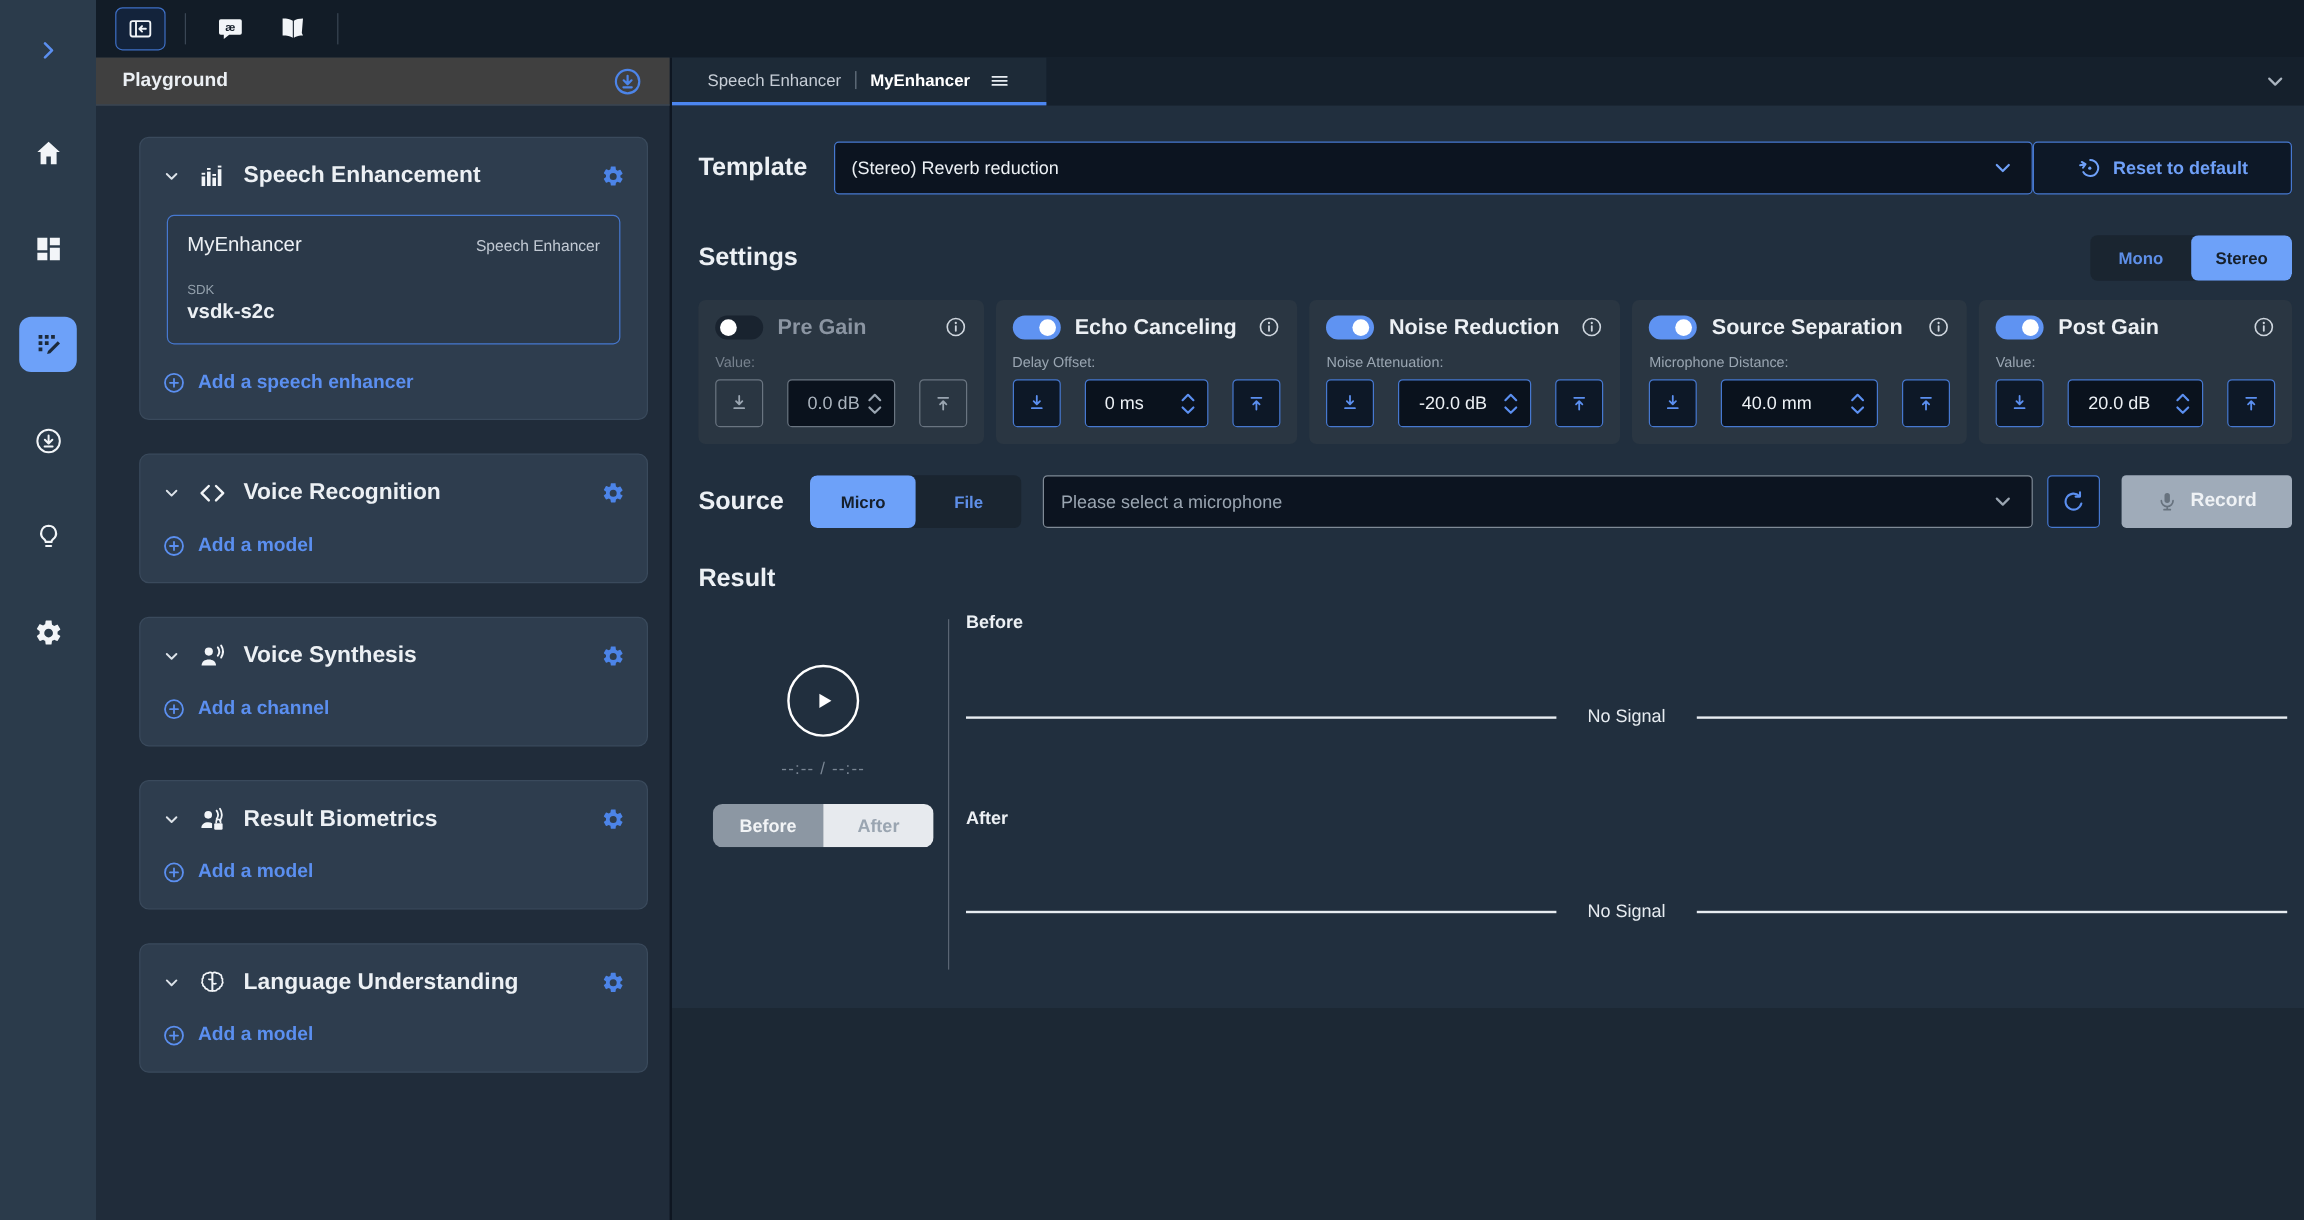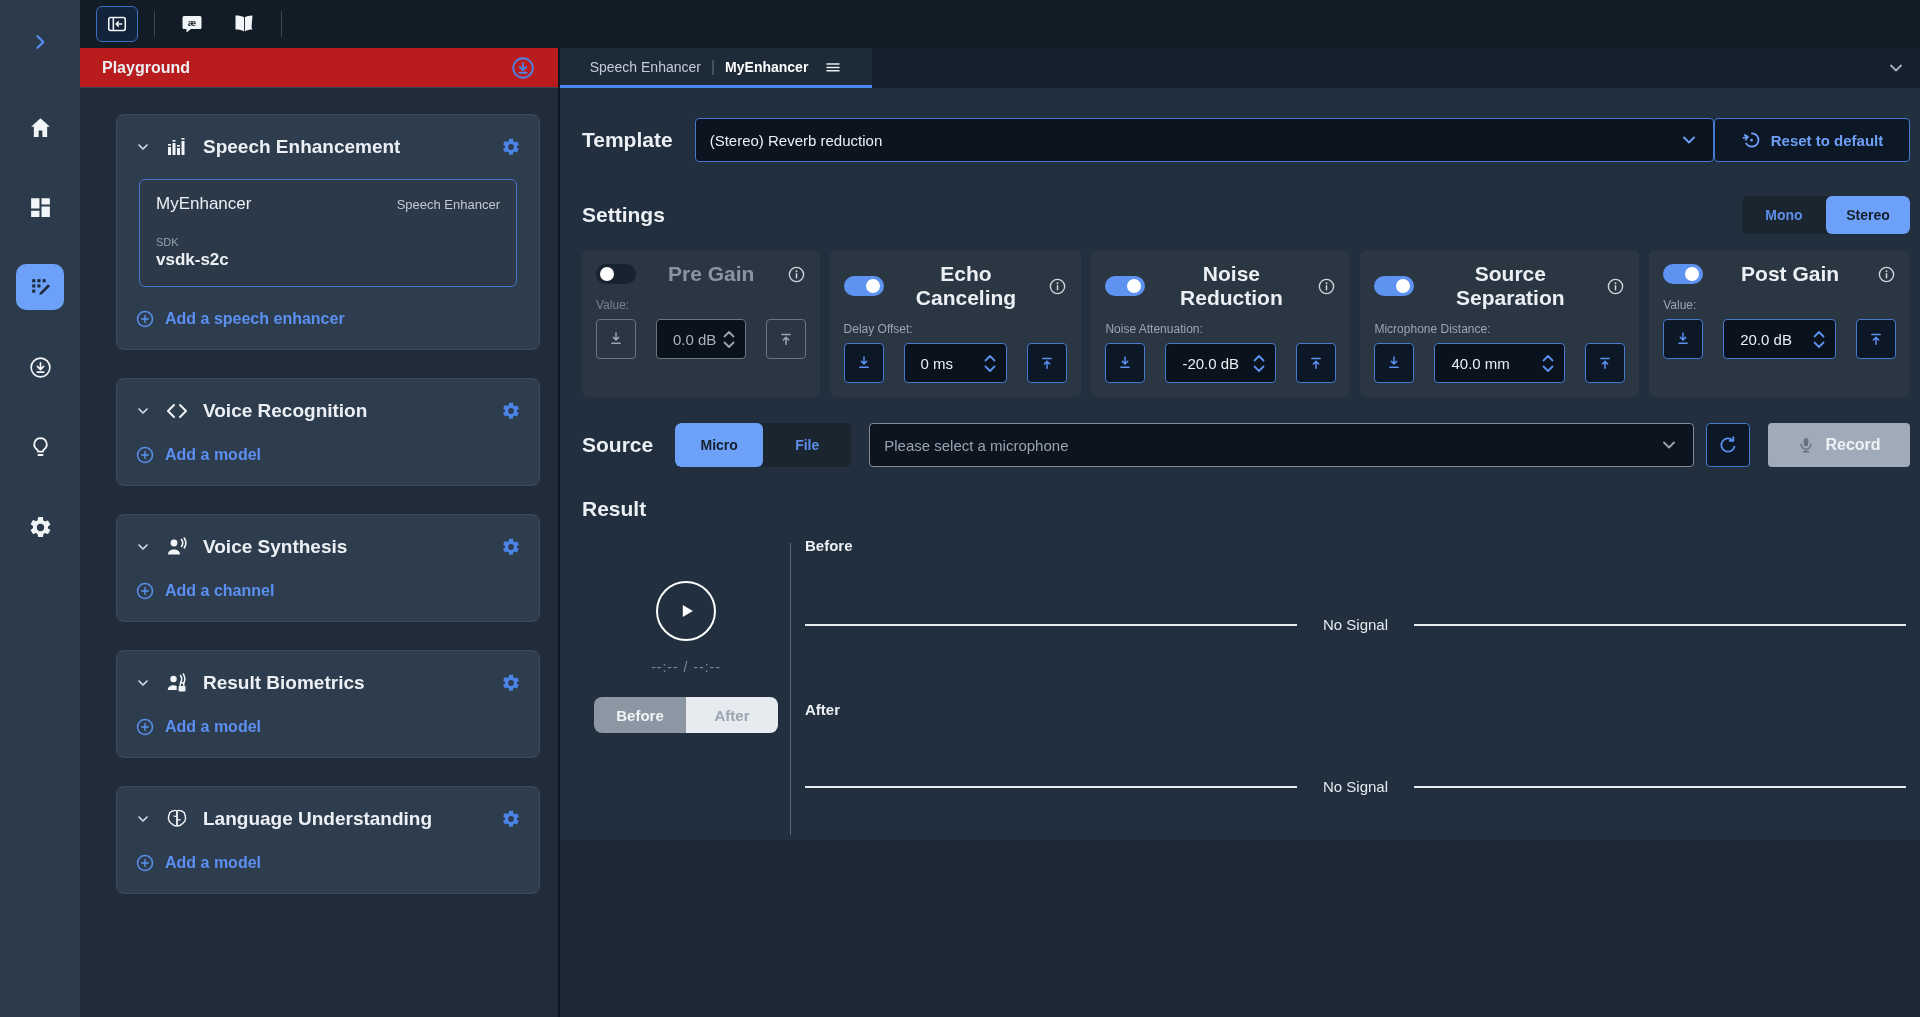--- a/index.html
+++ b/index.html
@@ -19,21 +19,21 @@
   .main-col { flex:1; display:flex; flex-direction:column; min-width:0; }
   .topbar { height:48px; background:#121C27; display:flex; align-items:center; padding-left:16px; gap:10px; flex:0 0 48px; }
   .tool-btn { width:42px; height:36px; border-radius:6px; display:flex; align-items:center; justify-content:center; cursor:pointer; }
   .tool-btn.active { border:1.5px solid #3E6FC5; background:#13233B; }
   .vdiv { width:1px; height:26px; background:#3A4654; margin:0 6px; }
 
   .below { flex:1; display:flex; min-height:0; }
 
   
   .pg-panel { width:480px; flex:0 0 480px; background:#202C3A; border-right:2px solid #0E1621; display:flex; flex-direction:column; }
-  .pg-header { height:40px; background:#b91c1c; border-bottom:1px solid #384656; display:flex; align-items:center; padding:0 22px 0 22px; }
+  .pg-header { height:40px; background:#404040; border-bottom:1px solid #384656; display:flex; align-items:center; padding:0 22px 0 22px; }
   .pg-title { font-weight:700; font-size:16px; }
   .pg-header .spacer, .row-spacer { flex:1; }
   .pg-body { flex:1; padding:26px 18px 20px 36px; overflow:hidden; }
   .section { background:#2E3D4E; border:1px solid #3A4A5C; border-radius:8px; padding:20px 18px; margin-bottom:28px; }
   .section-head { display:flex; align-items:center; gap:14px; }
   .section-head .chev { display:flex; cursor:pointer; }
   .sec-title { font-size:19px; font-weight:700; flex:1; }
   .gear-btn { cursor:pointer; display:flex; }
   .model-card { margin:20px 4px 4px 4px; background:#2B3949; border:1px solid #4678D0; border-radius:6px; padding:14px 16px 16px 16px; cursor:pointer; }
   .model-top { display:flex; align-items:baseline; }
@@ -56,31 +56,31 @@
   .content { background:#212F3E; padding:0 10px 0 22px; height:752px; flex:0 0 752px; }
 
   
   .template-row { display:flex; align-items:center; padding-top:30px;justify-content:space-between; }
   .big-label { font-size:21px; font-weight:700; margin-right:22px; }
   .select { height:44px; background:#0C1420; border:1.5px solid #4678D0; border-radius:4px; display:flex; align-items:center; padding:0 14px; cursor:pointer; flex:1; }
   .select-value { font-size:15px; color:#ECF0F4; flex:1; }
   .select.gray { border-color:#7F8A96; }
   .select.gray .select-value { color:#9AA5B1; }
   .btn-outline { height:44px; border:1.5px solid #4678D0; background:#0D1827; border-radius:4px; color:#6FA0F8; font-weight:700; font-size:15px; display:flex; align-items:center; justify-content:center; gap:10px; cursor:pointer; }
-  .reset-btn { width:196px; }
+  .reset-btn { width:216px; }
 
   
   .settings-head { display:flex; align-items:center; margin-top:34px; }
   .seg { display:flex; background:#1A2530; border-radius:6px; overflow:hidden; }
   .seg-item { min-width:84px; height:38px; display:flex; align-items:center; justify-content:center; font-weight:700; font-size:14px; color:#5E8FE8; cursor:pointer; padding:0 16px; }
   .seg-item.selected { background:#6DA1F9; color:#16202C; border-radius:6px; }
   .cards-row { display:flex; gap:10px; margin-top:16px; }
   .card { background:#2A3642; border-radius:6px; padding:12px 14px 14px 14px; }
   .card-head { display:flex; align-items:center; gap:12px; }
-  .card-title { font-size:21px; font-weight:700; flex:1; text-align:center; }
+  .card-title { font-size:18px; font-weight:700; flex:1; }
   .card.off .card-title { color:#8B95A2; }
   .toggle { width:40px; height:20px; border-radius:10px; background:#5F93F2; position:relative; cursor:pointer; flex:0 0 40px; }
   .toggle .knob { position:absolute; top:3px; width:14px; height:14px; border-radius:50%; background:#FFFFFF; right:4px; }
   .toggle.off { background:#19232F; }
   .toggle.off .knob { left:4px; right:auto; }
   .param-label { margin-top:12px; font-size:12px; color:#9AA6B2; }
   .card.off .param-label { color:#77828E; }
   .controls { display:flex; gap:20px; margin-top:7px;justify-content:space-between; }
   .icon-btn { width:40px; height:40px; flex:0 0 40px; border:1.5px solid #4678D0; background:#0D1827; border-radius:4px; display:flex; align-items:center; justify-content:center; cursor:pointer; }
   .card.off .icon-btn { border-color:#6A7581; background:transparent; }

